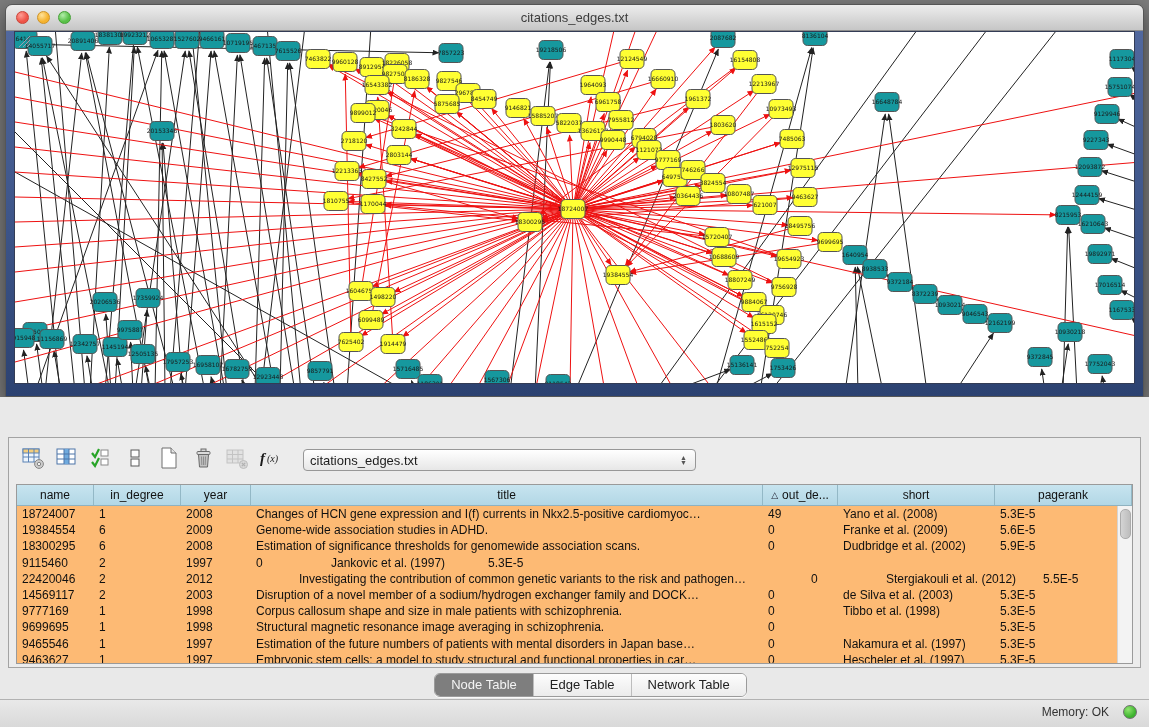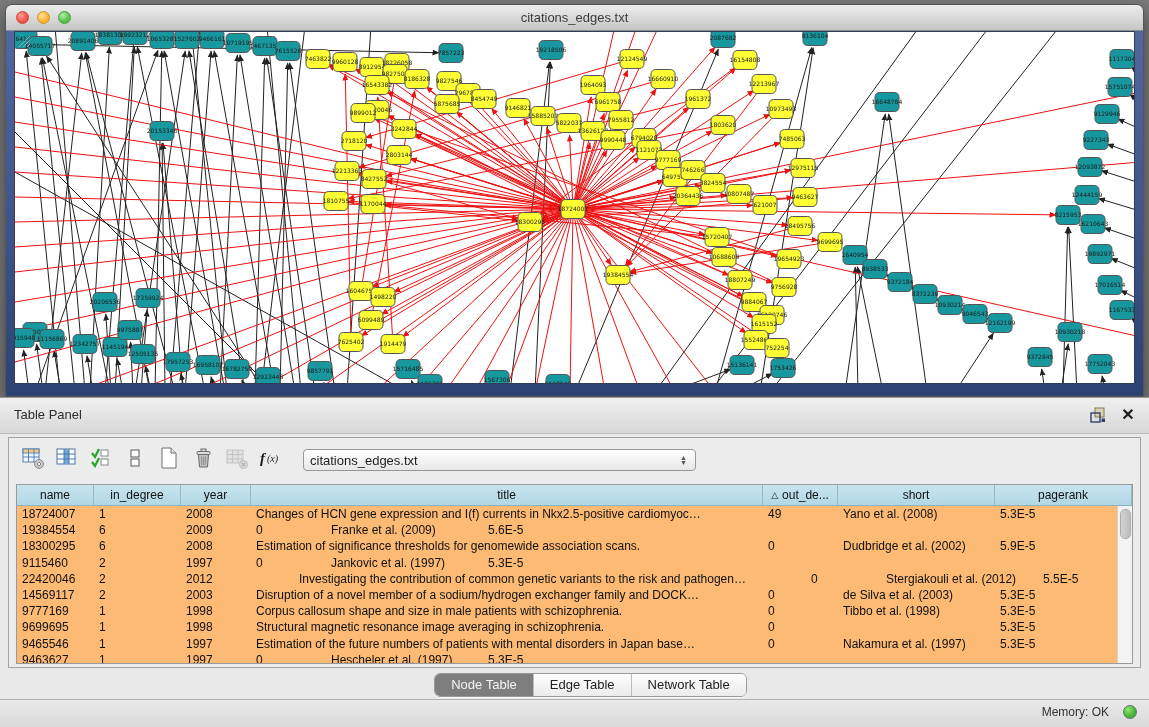--- a/index.html
+++ b/index.html
@@ -825,35 +825,20 @@
       <svg class="grip" width="16" height="16">
         <line x1="4" y1="15" x2="15" y2="4" stroke="#9aa0b0" stroke-width="1"></line>
         <line x1="8" y1="15" x2="15" y2="8" stroke="#9aa0b0" stroke-width="1"></line>
         <line x1="12" y1="15" x2="15" y2="12" stroke="#9aa0b0" stroke-width="1"></line>
       </svg>
     </div>
   </div>
 </div>
 
 <div class="table-panel">
-  <div class="panel-header">
-    <span class="panel-title">Table Panel</span>
-    <div class="hdr-btns">
-      <span class="hdr-btn">
-        <svg width="18" height="18">
-          <rect x="6" y="2" width="9" height="9" fill="#d8d2ae" stroke="#7e7852"></rect>
-          <rect x="2" y="7" width="9" height="9" fill="none" stroke="#32406a" stroke-width="1.4"></rect>
-          <rect x="12.5" y="12.5" width="3.5" height="3.5" fill="#32406a"></rect>
-        </svg>
-      </span>
-      <span class="hdr-btn">
-        <span class="close-x">✕</span>
-      </span>
-    </div>
-  </div>
 
   <div class="tools-box">
     <div class="toolbar" id="toolbar">
 
     <div class="tool-btn">
           <span><svg width="24" height="24">
               <rect x="2" y="3" width="16" height="13" fill="#eef5fc" stroke="#5b82b5"></rect>
               <rect x="2" y="3" width="16" height="4" fill="#f3cd7d" stroke="#5b82b5"></rect>
               <line x1="7.5" y1="3" x2="7.5" y2="16" stroke="#5b82b5"></line>
               <line x1="13" y1="3" x2="13" y2="16" stroke="#5b82b5"></line>
@@ -959,20 +944,21 @@
             <div class="td" style="width: 70px;">2008</div>
             <div class="td" style="width: 512px;">Changes of HCN gene expression and I(f) currents in Nkx2.5-positive cardiomyoc…</div>
             <div class="td" style="width: 75px;">49</div>
             <div class="td" style="width: 157px;">Yano et al. (2008)</div>
             <div class="td" style="width: 124px; flex: 1 1 0%;">5.3E-5</div>
           </div>
           <div class="trow">
             <div class="td" style="width: 77px;">19384554</div>
             <div class="td" style="width: 87px;">6</div>
             <div class="td" style="width: 70px;">2009</div>
+            <div class="td" style="width: 512px;">Genome-wide association studies in ADHD.</div>
             <div class="td" style="width: 75px;">0</div>
             <div class="td" style="width: 157px;">Franke et al. (2009)</div>
             <div class="td" style="width: 124px; flex: 1 1 0%;">5.6E-5</div>
           </div>
           <div class="trow">
             <div class="td" style="width: 77px;">18300295</div>
             <div class="td" style="width: 87px;">6</div>
             <div class="td" style="width: 70px;">2008</div>
             <div class="td" style="width: 512px;">Estimation of significance thresholds for genomewide association scans.</div>
             <div class="td" style="width: 75px;">0</div>
@@ -1029,20 +1015,21 @@
             <div class="td" style="width: 70px;">1997</div>
             <div class="td" style="width: 512px;">Estimation of the future numbers of patients with mental disorders in Japan base…</div>
             <div class="td" style="width: 75px;">0</div>
             <div class="td" style="width: 157px;">Nakamura et al. (1997)</div>
             <div class="td" style="width: 124px; flex: 1 1 0%;">5.3E-5</div>
           </div>
           <div class="trow">
             <div class="td" style="width: 77px;">9463627</div>
             <div class="td" style="width: 87px;">1</div>
             <div class="td" style="width: 70px;">1997</div>
+            <div class="td" style="width: 512px;">Embryonic stem cells: a model to study structural and functional properties in car…</div>
             <div class="td" style="width: 75px;">0</div>
             <div class="td" style="width: 157px;">Hescheler et al. (1997)</div>
             <div class="td" style="width: 124px; flex: 1 1 0%;">5.3E-5</div>
           </div>
         </div>
       <div class="vscroll">
         <div class="vthumb"></div>
       </div>
     </div>
   </div>

